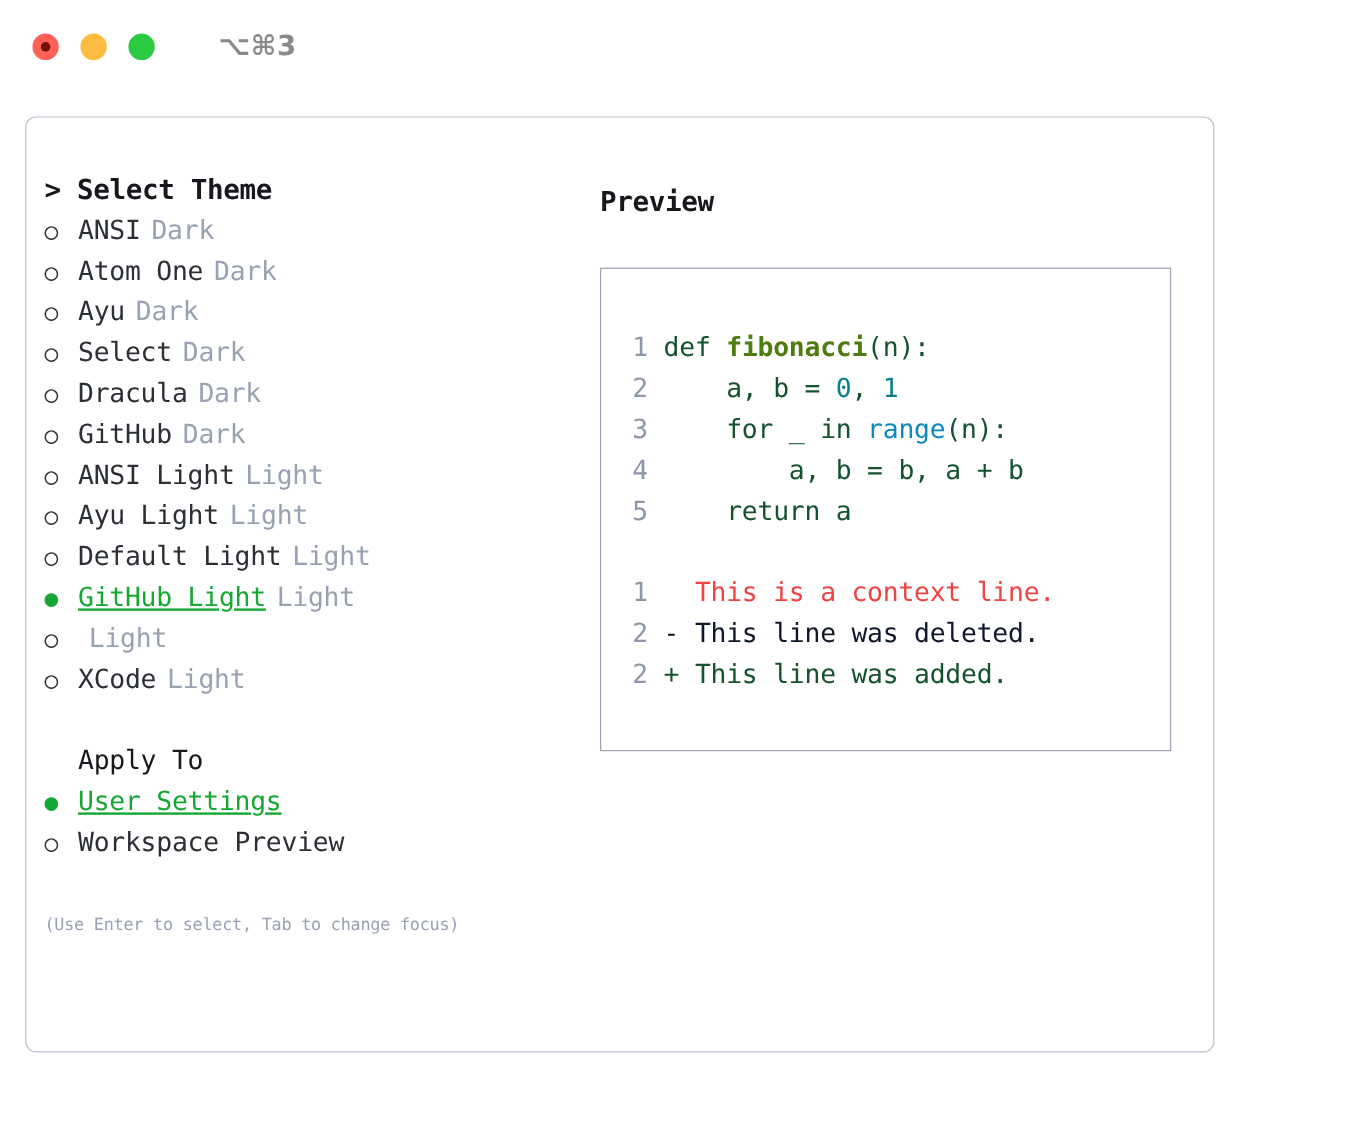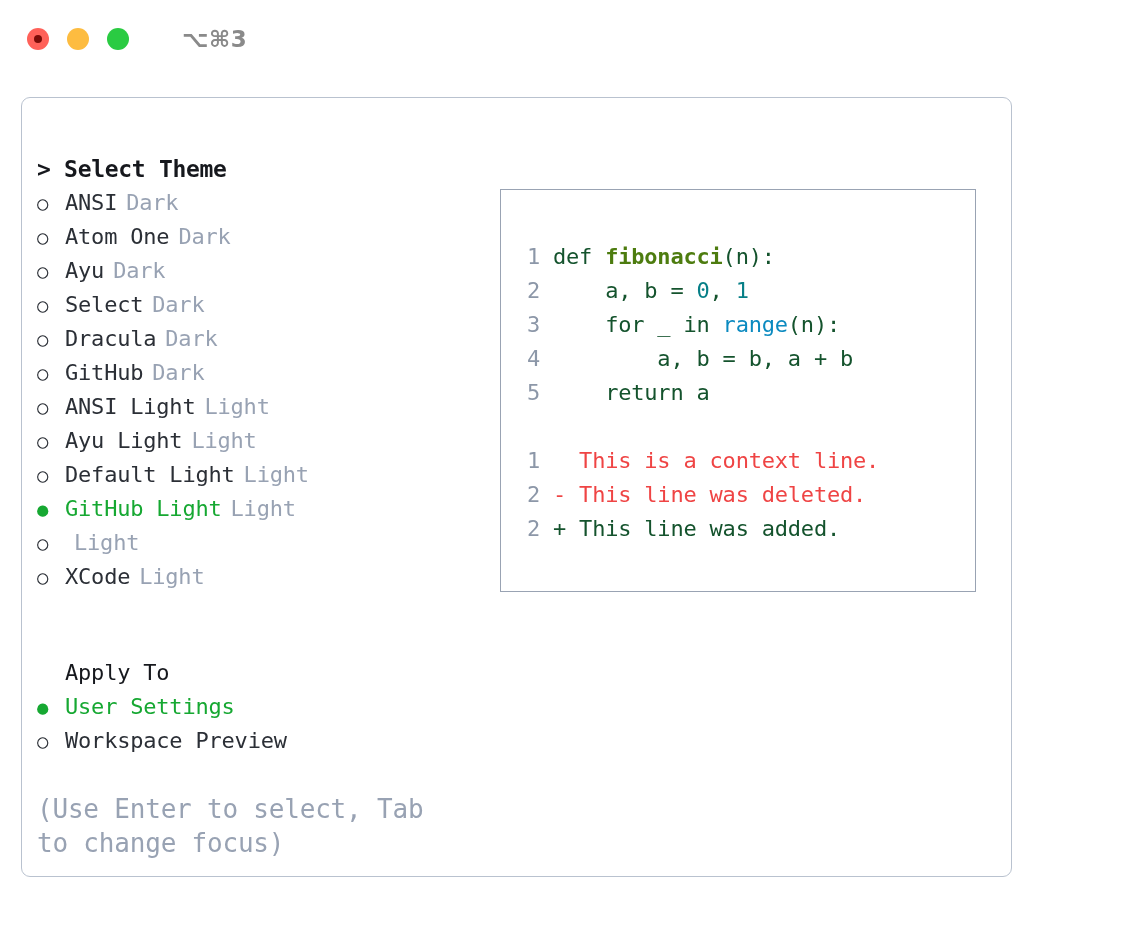--- a/index.html
+++ b/index.html
@@ -82,21 +82,21 @@
   .columns {
     position: absolute;
     left: 0; top: 0;
     width: 100%;
     height: 100%;
   }
 
   .col-left {
     position: absolute;
     left: 15px;
-    top: 54px;
+    top: 44px;
     width: 440px;
   }
   .col-right {
     position: absolute;
     left: 478px;
     top: 54px;
     width: 500px;
   }
 
   
@@ -130,45 +130,45 @@
     text-align: left;
   }
   .marker.sel {
     color: #16a832;
   }
   .row-label {
     color: #2b2f36;
   }
   .row-label.sel {
     color: #16a832;
+    text-decoration: underline;
   }
   .row-tag {
     color: #98a2b3;
     margin-left: 9px;
   }
 
   .group-title {
     display: flex;
     align-items: flex-end;
     height: 34px;
     line-height: 34px;
     font-size: 22px;
     white-space: pre;
     letter-spacing: -0.2px;
-    margin-top: 28px;
   }
   .group-title .marker { color: transparent; }
   .group-title .row-label { color: #16181d; }
 
   .spacer-row { height: 34px; }
 
   .hint {
     margin-top: 34px;
     width: 400px;
-    font-size: 26px;
+    font-size: 14px;
     line-height: 34px;
     color: #98a2b3;
     letter-spacing: -0.2px;
   }
 
   
   .preview-box {
     margin-top: 37px;
     width: 476px;
     height: 403px;
@@ -196,21 +196,21 @@
     flex: 0 0 26px;
     text-align: right;
     color: #8c97a8;
     margin-right: 13px;
   }
   .ct { color: #14532d; }
   .cfn { color: #4d7c0f; font-weight: bold; }
   .cnum { color: #067f87; }
   .cbuiltin { color: #0b8ac0; }
   .cctx { color: #ef4444; }
-  .cdel { color: #ef4444; }
+  .cdel { color: #0f172a; }
   .cadd { color: #14532d; }
   .blank-line { height: 34px; }
 </style>
 </head>
 <body>
 
 <div class="window">
 
   <div class="titlebar">
     <div class="traffic">
@@ -249,20 +249,21 @@
         </div>
         <div class="list" id="apply-list">
             <div class="list-row"><span class="marker sel">●</span><span class="row-label sel">User Settings</span></div>
             <div class="list-row"><span class="marker">○</span><span class="row-label">Workspace Preview</span></div>
           </div>
 
         <div class="hint">(Use Enter to select, Tab to change focus)</div>
       </div>
 
       <div class="col-right">
+        <div class="section-header">Preview</div>
         <div class="preview-box">
           <div class="code" id="code-block"><div class="code-line"><span class="lineno">1</span><span><span class="ct">def </span><span class="cfn">fibonacci</span><span class="ct">(n):</span></span></div><div class="code-line"><span class="lineno">2</span><span><span class="ct">    a, b = </span><span class="cnum">0</span><span class="ct">, </span><span class="cnum">1</span></span></div><div class="code-line"><span class="lineno">3</span><span><span class="ct">    for _ in </span><span class="cbuiltin">range</span><span class="ct">(n):</span></span></div><div class="code-line"><span class="lineno">4</span><span><span class="ct">        a, b = b, a + b</span></span></div><div class="code-line"><span class="lineno">5</span><span><span class="ct">    return a</span></span></div><div class="blank-line"></div><div class="code-line"><span class="lineno">1</span><span><span class="cctx">  This is a context line.</span></span></div><div class="code-line"><span class="lineno">2</span><span><span class="cdel">- This line was deleted.</span></span></div><div class="code-line"><span class="lineno">2</span><span><span class="cadd">+ This line was added.</span></span></div></div>
         </div>
       </div>
 
     </div>
   </div>
 </div>
 
 </body></html>

